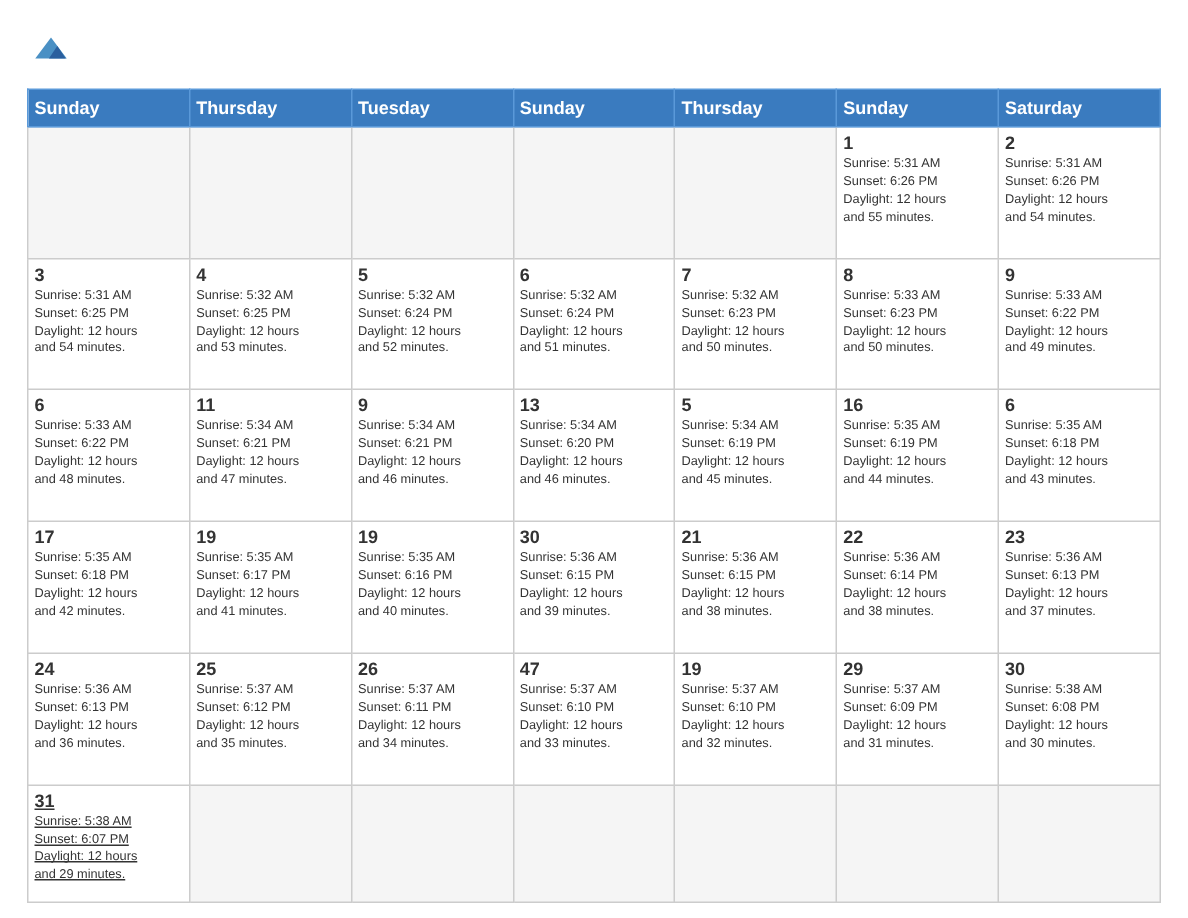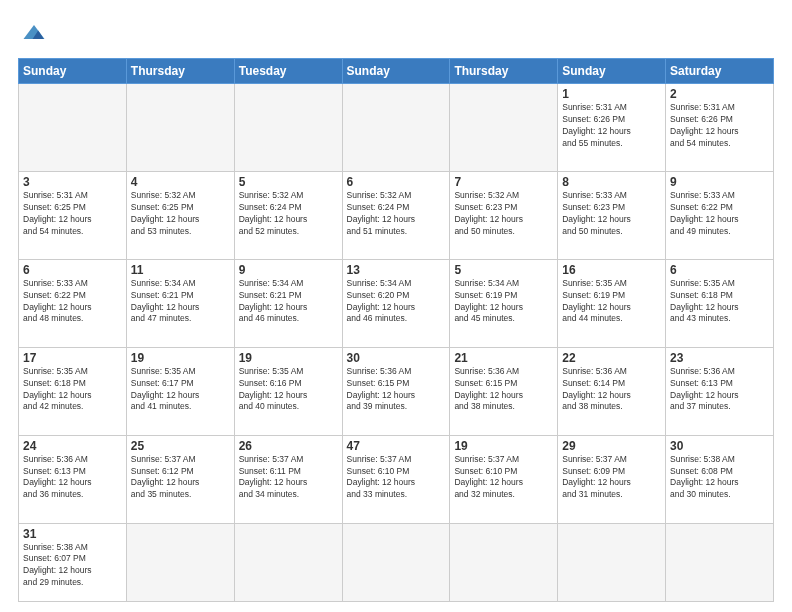--- a/index.html
+++ b/index.html
@@ -91,20 +91,21 @@
       display: block;
       margin-bottom: 1px;
     }
     .day-info {
       font-size: 8.5px;
       color: #333;
       line-height: 1.4;
     }
     .last-row td {
       height: 60px;
+      text-decoration: underline;
     }
   </style>
 </head>
 <body>
 
 <div class="page">
   <div class="header">
     <div class="logo">
       <div>
         <div class="logo-text">

